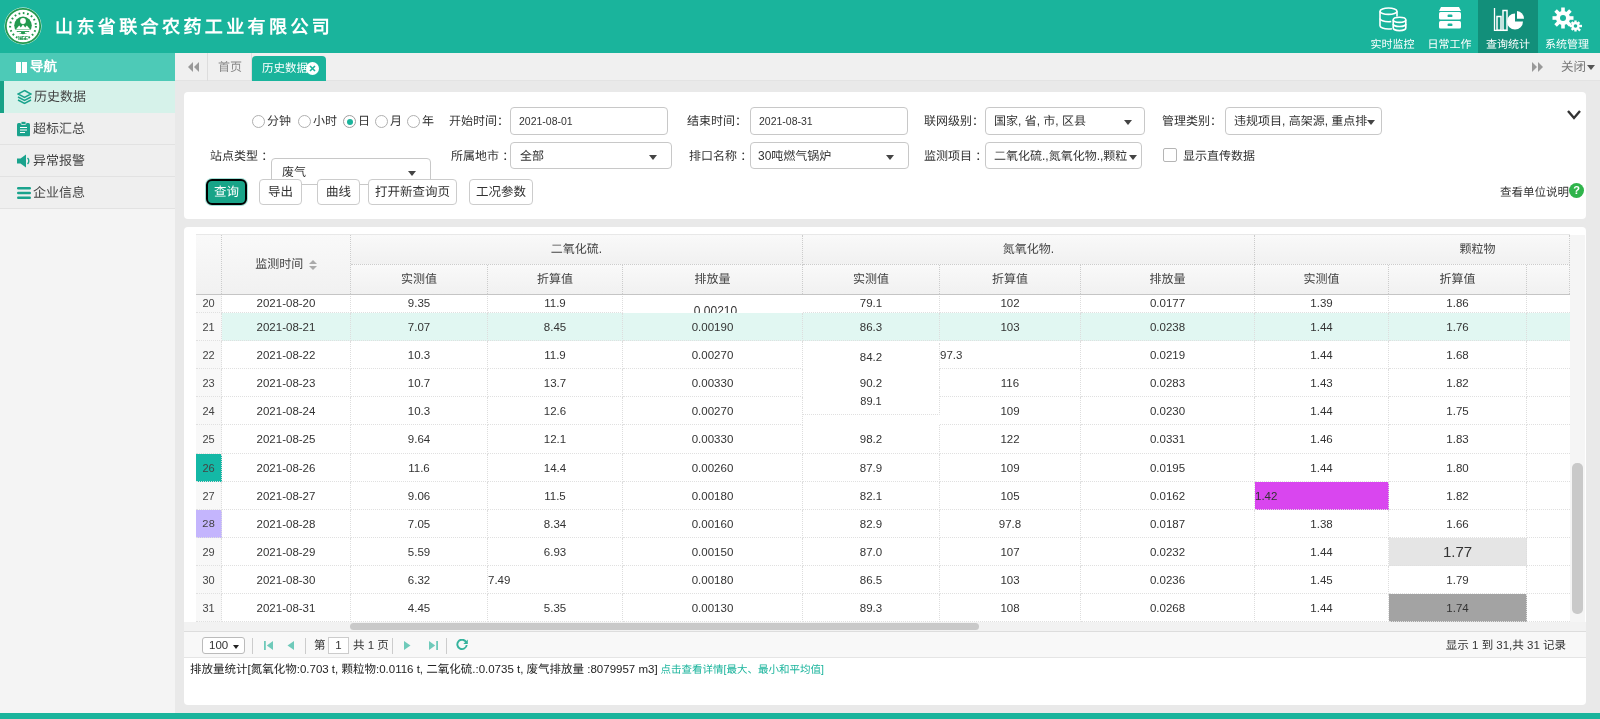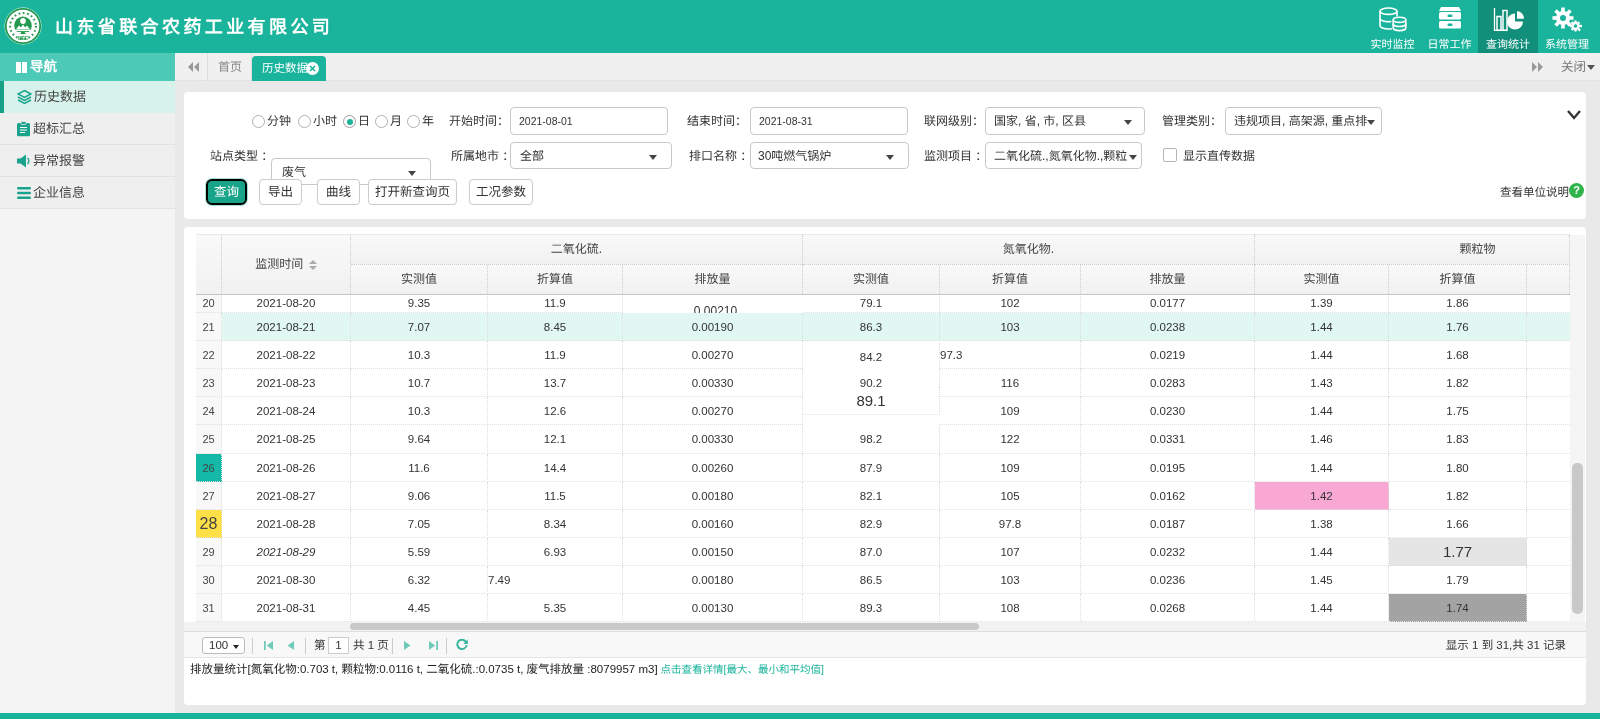--- a/index.html
+++ b/index.html
@@ -294,21 +294,21 @@
         <div style="position: absolute; left: 756px; top: 142.28px; width: 141px; height: 28.09px; line-height: 28.09px; background: rgb(255, 255, 255); border-right: 1px dotted rgb(221, 221, 221); border-bottom: 1px dotted rgb(224, 224, 224); font-size: 11.5px; color: rgb(51, 51, 51); text-align: center; overflow: hidden;">116</div>
         <div style="position: absolute; left: 897px; top: 142.28px; width: 174px; height: 28.09px; line-height: 28.09px; background: rgb(255, 255, 255); border-right: 1px dotted rgb(221, 221, 221); border-bottom: 1px dotted rgb(224, 224, 224); font-size: 11.5px; color: rgb(51, 51, 51); text-align: center; overflow: hidden;">0.0283</div>
         <div style="position: absolute; left: 1071px; top: 142.28px; width: 134px; height: 28.09px; line-height: 28.09px; background: rgb(255, 255, 255); border-right: 1px dotted rgb(221, 221, 221); border-bottom: 1px dotted rgb(224, 224, 224); font-size: 11.5px; color: rgb(51, 51, 51); text-align: center; overflow: hidden;">1.43</div>
         <div style="position: absolute; left: 1205px; top: 142.28px; width: 138px; height: 28.09px; line-height: 28.09px; background: rgb(255, 255, 255); border-right: 1px dotted rgb(221, 221, 221); border-bottom: 1px dotted rgb(224, 224, 224); font-size: 11.5px; color: rgb(51, 51, 51); text-align: center; overflow: hidden;">1.82</div>
         <div style="position: absolute; left: 1343px; top: 142.28px; width: 43px; height: 28.09px; background: rgb(255, 255, 255); border-bottom: 1px dotted rgb(224, 224, 224);"></div>
         <div style="position: absolute; left: 12px; top: 170.37px; width: 26px; height: 28.09px; line-height: 28.09px; background: rgb(248, 248, 248); border-right: 1px dotted rgb(221, 221, 221); border-bottom: 1px dotted rgb(224, 224, 224); font-size: 11px; color: rgb(68, 68, 68); text-align: center;">24</div>
         <div style="position: absolute; left: 38px; top: 170.37px; width: 129px; height: 28.09px; line-height: 28.09px; background: rgb(255, 255, 255); border-right: 1px dotted rgb(221, 221, 221); border-bottom: 1px dotted rgb(224, 224, 224); font-size: 11.5px; color: rgb(51, 51, 51); text-align: center; overflow: hidden;">2021-08-24</div>
         <div style="position: absolute; left: 167px; top: 170.37px; width: 137px; height: 28.09px; line-height: 28.09px; background: rgb(255, 255, 255); border-right: 1px dotted rgb(221, 221, 221); border-bottom: 1px dotted rgb(224, 224, 224); font-size: 11.5px; color: rgb(51, 51, 51); text-align: center; overflow: hidden;">10.3</div>
         <div style="position: absolute; left: 304px; top: 170.37px; width: 135px; height: 28.09px; line-height: 28.09px; background: rgb(255, 255, 255); border-right: 1px dotted rgb(221, 221, 221); border-bottom: 1px dotted rgb(224, 224, 224); font-size: 11.5px; color: rgb(51, 51, 51); text-align: center; overflow: hidden;">12.6</div>
         <div style="position: absolute; left: 439px; top: 170.37px; width: 180px; height: 28.09px; line-height: 28.09px; background: rgb(255, 255, 255); border-right: 1px dotted rgb(221, 221, 221); border-bottom: 1px dotted rgb(224, 224, 224); font-size: 11.5px; color: rgb(51, 51, 51); text-align: center; overflow: hidden;">0.00270</div>
-        <div style="position: absolute; left: 619px; top: 160px; width: 137px; height: 28.09px; line-height: 28.09px; background: rgb(255, 255, 255); border-right: 1px dotted rgb(221, 221, 221); border-bottom: 1px dotted rgb(224, 224, 224); font-size: 15px; color: rgb(51, 51, 51); text-align: center; overflow: hidden;">89.1</div>
+        <div style="position: absolute; left: 619px; top: 160px; width: 137px; height: 28.09px; line-height: 28.09px; background: rgb(255, 255, 255); border-right: 1px dotted rgb(221, 221, 221); border-bottom: 1px dotted rgb(224, 224, 224); font-size: 11px; color: rgb(51, 51, 51); text-align: center; overflow: hidden;">89.1</div>
         <div style="position: absolute; left: 756px; top: 170.37px; width: 141px; height: 28.09px; line-height: 28.09px; background: rgb(255, 255, 255); border-right: 1px dotted rgb(221, 221, 221); border-bottom: 1px dotted rgb(224, 224, 224); font-size: 11.5px; color: rgb(51, 51, 51); text-align: center; overflow: hidden;">109</div>
         <div style="position: absolute; left: 897px; top: 170.37px; width: 174px; height: 28.09px; line-height: 28.09px; background: rgb(255, 255, 255); border-right: 1px dotted rgb(221, 221, 221); border-bottom: 1px dotted rgb(224, 224, 224); font-size: 11.5px; color: rgb(51, 51, 51); text-align: center; overflow: hidden;">0.0230</div>
         <div style="position: absolute; left: 1071px; top: 170.37px; width: 134px; height: 28.09px; line-height: 28.09px; background: rgb(255, 255, 255); border-right: 1px dotted rgb(221, 221, 221); border-bottom: 1px dotted rgb(224, 224, 224); font-size: 11.5px; color: rgb(51, 51, 51); text-align: center; overflow: hidden;">1.44</div>
         <div style="position: absolute; left: 1205px; top: 170.37px; width: 138px; height: 28.09px; line-height: 28.09px; background: rgb(255, 255, 255); border-right: 1px dotted rgb(221, 221, 221); border-bottom: 1px dotted rgb(224, 224, 224); font-size: 11.5px; color: rgb(51, 51, 51); text-align: center; overflow: hidden;">1.75</div>
         <div style="position: absolute; left: 1343px; top: 170.37px; width: 43px; height: 28.09px; background: rgb(255, 255, 255); border-bottom: 1px dotted rgb(224, 224, 224);"></div>
         <div style="position: absolute; left: 12px; top: 198.46px; width: 26px; height: 28.09px; line-height: 28.09px; background: rgb(248, 248, 248); border-right: 1px dotted rgb(221, 221, 221); border-bottom: 1px dotted rgb(224, 224, 224); font-size: 11px; color: rgb(68, 68, 68); text-align: center;">25</div>
         <div style="position: absolute; left: 38px; top: 198.46px; width: 129px; height: 28.09px; line-height: 28.09px; background: rgb(255, 255, 255); border-right: 1px dotted rgb(221, 221, 221); border-bottom: 1px dotted rgb(224, 224, 224); font-size: 11.5px; color: rgb(51, 51, 51); text-align: center; overflow: hidden;">2021-08-25</div>
         <div style="position: absolute; left: 167px; top: 198.46px; width: 137px; height: 28.09px; line-height: 28.09px; background: rgb(255, 255, 255); border-right: 1px dotted rgb(221, 221, 221); border-bottom: 1px dotted rgb(224, 224, 224); font-size: 11.5px; color: rgb(51, 51, 51); text-align: center; overflow: hidden;">9.64</div>
         <div style="position: absolute; left: 304px; top: 198.46px; width: 135px; height: 28.09px; line-height: 28.09px; background: rgb(255, 255, 255); border-right: 1px dotted rgb(221, 221, 221); border-bottom: 1px dotted rgb(224, 224, 224); font-size: 11.5px; color: rgb(51, 51, 51); text-align: center; overflow: hidden;">12.1</div>
         <div style="position: absolute; left: 439px; top: 198.46px; width: 180px; height: 28.09px; line-height: 28.09px; background: rgb(255, 255, 255); border-right: 1px dotted rgb(221, 221, 221); border-bottom: 1px dotted rgb(224, 224, 224); font-size: 11.5px; color: rgb(51, 51, 51); text-align: center; overflow: hidden;">0.00330</div>
@@ -330,36 +330,36 @@
         <div style="position: absolute; left: 1205px; top: 226.55px; width: 138px; height: 28.09px; line-height: 28.09px; background: rgb(255, 255, 255); border-right: 1px dotted rgb(221, 221, 221); border-bottom: 1px dotted rgb(224, 224, 224); font-size: 11.5px; color: rgb(51, 51, 51); text-align: center; overflow: hidden;">1.80</div>
         <div style="position: absolute; left: 1343px; top: 226.55px; width: 43px; height: 28.09px; background: rgb(255, 255, 255); border-bottom: 1px dotted rgb(224, 224, 224);"></div>
         <div style="position: absolute; left: 12px; top: 254.64px; width: 26px; height: 28.09px; line-height: 28.09px; background: rgb(248, 248, 248); border-right: 1px dotted rgb(221, 221, 221); border-bottom: 1px dotted rgb(224, 224, 224); font-size: 11px; color: rgb(68, 68, 68); text-align: center;">27</div>
         <div style="position: absolute; left: 38px; top: 254.64px; width: 129px; height: 28.09px; line-height: 28.09px; background: rgb(255, 255, 255); border-right: 1px dotted rgb(221, 221, 221); border-bottom: 1px dotted rgb(224, 224, 224); font-size: 11.5px; color: rgb(51, 51, 51); text-align: center; overflow: hidden;">2021-08-27</div>
         <div style="position: absolute; left: 167px; top: 254.64px; width: 137px; height: 28.09px; line-height: 28.09px; background: rgb(255, 255, 255); border-right: 1px dotted rgb(221, 221, 221); border-bottom: 1px dotted rgb(224, 224, 224); font-size: 11.5px; color: rgb(51, 51, 51); text-align: center; overflow: hidden;">9.06</div>
         <div style="position: absolute; left: 304px; top: 254.64px; width: 135px; height: 28.09px; line-height: 28.09px; background: rgb(255, 255, 255); border-right: 1px dotted rgb(221, 221, 221); border-bottom: 1px dotted rgb(224, 224, 224); font-size: 11.5px; color: rgb(51, 51, 51); text-align: center; overflow: hidden;">11.5</div>
         <div style="position: absolute; left: 439px; top: 254.64px; width: 180px; height: 28.09px; line-height: 28.09px; background: rgb(255, 255, 255); border-right: 1px dotted rgb(221, 221, 221); border-bottom: 1px dotted rgb(224, 224, 224); font-size: 11.5px; color: rgb(51, 51, 51); text-align: center; overflow: hidden;">0.00180</div>
         <div style="position: absolute; left: 619px; top: 254.64px; width: 137px; height: 28.09px; line-height: 28.09px; background: rgb(255, 255, 255); border-right: 1px dotted rgb(221, 221, 221); border-bottom: 1px dotted rgb(224, 224, 224); font-size: 11.5px; color: rgb(51, 51, 51); text-align: center; overflow: hidden;">82.1</div>
         <div style="position: absolute; left: 756px; top: 254.64px; width: 141px; height: 28.09px; line-height: 28.09px; background: rgb(255, 255, 255); border-right: 1px dotted rgb(221, 221, 221); border-bottom: 1px dotted rgb(224, 224, 224); font-size: 11.5px; color: rgb(51, 51, 51); text-align: center; overflow: hidden;">105</div>
         <div style="position: absolute; left: 897px; top: 254.64px; width: 174px; height: 28.09px; line-height: 28.09px; background: rgb(255, 255, 255); border-right: 1px dotted rgb(221, 221, 221); border-bottom: 1px dotted rgb(224, 224, 224); font-size: 11.5px; color: rgb(51, 51, 51); text-align: center; overflow: hidden;">0.0162</div>
-        <div style="position: absolute; left: 1071px; top: 254.64px; width: 134px; height: 28.09px; line-height: 28.09px; background: #f9a8d4; border-right: 1px dotted rgb(221, 221, 221); border-bottom: 1px dotted rgb(224, 224, 224); font-size: 11.5px; color: rgb(51, 51, 51); text-align: center; overflow: hidden;">1.42</div>
+        <div style="position: absolute; left: 1071px; top: 254.64px; width: 134px; height: 28.09px; line-height: 28.09px; background: #d946ef; border-right: 1px dotted rgb(221, 221, 221); border-bottom: 1px dotted rgb(224, 224, 224); font-size: 11.5px; color: rgb(51, 51, 51); overflow: hidden;">1.42</div>
         <div style="position: absolute; left: 1205px; top: 254.64px; width: 138px; height: 28.09px; line-height: 28.09px; background: rgb(255, 255, 255); border-right: 1px dotted rgb(221, 221, 221); border-bottom: 1px dotted rgb(224, 224, 224); font-size: 11.5px; color: rgb(51, 51, 51); text-align: center; overflow: hidden;">1.82</div>
         <div style="position: absolute; left: 1343px; top: 254.64px; width: 43px; height: 28.09px; background: rgb(255, 255, 255); border-bottom: 1px dotted rgb(224, 224, 224);"></div>
-        <div style="position: absolute; left: 12px; top: 282.73px; width: 26px; height: 28.09px; line-height: 28.09px; background: #fde047; border-right: 1px dotted rgb(221, 221, 221); border-bottom: 1px dotted rgb(224, 224, 224); font-size: 16px; color: rgb(68, 68, 68); text-align: center;">28</div>
+        <div style="position: absolute; left: 12px; top: 282.73px; width: 26px; height: 28.09px; line-height: 28.09px; background: #c4b5fd; border-right: 1px dotted rgb(221, 221, 221); border-bottom: 1px dotted rgb(224, 224, 224); font-size: 11px; color: rgb(68, 68, 68); text-align: center; font-family: Liberation Mono, monospace;">28</div>
         <div style="position: absolute; left: 38px; top: 282.73px; width: 129px; height: 28.09px; line-height: 28.09px; background: rgb(255, 255, 255); border-right: 1px dotted rgb(221, 221, 221); border-bottom: 1px dotted rgb(224, 224, 224); font-size: 11.5px; color: rgb(51, 51, 51); text-align: center; overflow: hidden;">2021-08-28</div>
         <div style="position: absolute; left: 167px; top: 282.73px; width: 137px; height: 28.09px; line-height: 28.09px; background: rgb(255, 255, 255); border-right: 1px dotted rgb(221, 221, 221); border-bottom: 1px dotted rgb(224, 224, 224); font-size: 11.5px; color: rgb(51, 51, 51); text-align: center; overflow: hidden;">7.05</div>
         <div style="position: absolute; left: 304px; top: 282.73px; width: 135px; height: 28.09px; line-height: 28.09px; background: rgb(255, 255, 255); border-right: 1px dotted rgb(221, 221, 221); border-bottom: 1px dotted rgb(224, 224, 224); font-size: 11.5px; color: rgb(51, 51, 51); text-align: center; overflow: hidden;">8.34</div>
         <div style="position: absolute; left: 439px; top: 282.73px; width: 180px; height: 28.09px; line-height: 28.09px; background: rgb(255, 255, 255); border-right: 1px dotted rgb(221, 221, 221); border-bottom: 1px dotted rgb(224, 224, 224); font-size: 11.5px; color: rgb(51, 51, 51); text-align: center; overflow: hidden;">0.00160</div>
         <div style="position: absolute; left: 619px; top: 282.73px; width: 137px; height: 28.09px; line-height: 28.09px; background: rgb(255, 255, 255); border-right: 1px dotted rgb(221, 221, 221); border-bottom: 1px dotted rgb(224, 224, 224); font-size: 11.5px; color: rgb(51, 51, 51); text-align: center; overflow: hidden;">82.9</div>
         <div style="position: absolute; left: 756px; top: 282.73px; width: 141px; height: 28.09px; line-height: 28.09px; background: rgb(255, 255, 255); border-right: 1px dotted rgb(221, 221, 221); border-bottom: 1px dotted rgb(224, 224, 224); font-size: 11.5px; color: rgb(51, 51, 51); text-align: center; overflow: hidden;">97.8</div>
         <div style="position: absolute; left: 897px; top: 282.73px; width: 174px; height: 28.09px; line-height: 28.09px; background: rgb(255, 255, 255); border-right: 1px dotted rgb(221, 221, 221); border-bottom: 1px dotted rgb(224, 224, 224); font-size: 11.5px; color: rgb(51, 51, 51); text-align: center; overflow: hidden;">0.0187</div>
         <div style="position: absolute; left: 1071px; top: 282.73px; width: 134px; height: 28.09px; line-height: 28.09px; background: rgb(255, 255, 255); border-right: 1px dotted rgb(221, 221, 221); border-bottom: 1px dotted rgb(224, 224, 224); font-size: 11.5px; color: rgb(51, 51, 51); text-align: center; overflow: hidden;">1.38</div>
         <div style="position: absolute; left: 1205px; top: 282.73px; width: 138px; height: 28.09px; line-height: 28.09px; background: rgb(255, 255, 255); border-right: 1px dotted rgb(221, 221, 221); border-bottom: 1px dotted rgb(224, 224, 224); font-size: 11.5px; color: rgb(51, 51, 51); text-align: center; overflow: hidden;">1.66</div>
         <div style="position: absolute; left: 1343px; top: 282.73px; width: 43px; height: 28.09px; background: rgb(255, 255, 255); border-bottom: 1px dotted rgb(224, 224, 224);"></div>
         <div style="position: absolute; left: 12px; top: 310.82px; width: 26px; height: 28.09px; line-height: 28.09px; background: rgb(248, 248, 248); border-right: 1px dotted rgb(221, 221, 221); border-bottom: 1px dotted rgb(224, 224, 224); font-size: 11px; color: rgb(68, 68, 68); text-align: center;">29</div>
-        <div style="position: absolute; left: 38px; top: 310.82px; width: 129px; height: 28.09px; line-height: 28.09px; background: rgb(255, 255, 255); border-right: 1px dotted rgb(221, 221, 221); border-bottom: 1px dotted rgb(224, 224, 224); font-size: 11.5px; color: rgb(51, 51, 51); text-align: center; overflow: hidden; font-style: italic;">2021-08-29</div>
+        <div style="position: absolute; left: 38px; top: 310.82px; width: 129px; height: 28.09px; line-height: 28.09px; background: rgb(255, 255, 255); border-right: 1px dotted rgb(221, 221, 221); border-bottom: 1px dotted rgb(224, 224, 224); font-size: 11.5px; color: rgb(51, 51, 51); text-align: center; overflow: hidden;">2021-08-29</div>
         <div style="position: absolute; left: 167px; top: 310.82px; width: 137px; height: 28.09px; line-height: 28.09px; background: rgb(255, 255, 255); border-right: 1px dotted rgb(221, 221, 221); border-bottom: 1px dotted rgb(224, 224, 224); font-size: 11.5px; color: rgb(51, 51, 51); text-align: center; overflow: hidden;">5.59</div>
         <div style="position: absolute; left: 304px; top: 310.82px; width: 135px; height: 28.09px; line-height: 28.09px; background: rgb(255, 255, 255); border-right: 1px dotted rgb(221, 221, 221); border-bottom: 1px dotted rgb(224, 224, 224); font-size: 11.5px; color: rgb(51, 51, 51); text-align: center; overflow: hidden;">6.93</div>
         <div style="position: absolute; left: 439px; top: 310.82px; width: 180px; height: 28.09px; line-height: 28.09px; background: rgb(255, 255, 255); border-right: 1px dotted rgb(221, 221, 221); border-bottom: 1px dotted rgb(224, 224, 224); font-size: 11.5px; color: rgb(51, 51, 51); text-align: center; overflow: hidden;">0.00150</div>
         <div style="position: absolute; left: 619px; top: 310.82px; width: 137px; height: 28.09px; line-height: 28.09px; background: rgb(255, 255, 255); border-right: 1px dotted rgb(221, 221, 221); border-bottom: 1px dotted rgb(224, 224, 224); font-size: 11.5px; color: rgb(51, 51, 51); text-align: center; overflow: hidden;">87.0</div>
         <div style="position: absolute; left: 756px; top: 310.82px; width: 141px; height: 28.09px; line-height: 28.09px; background: rgb(255, 255, 255); border-right: 1px dotted rgb(221, 221, 221); border-bottom: 1px dotted rgb(224, 224, 224); font-size: 11.5px; color: rgb(51, 51, 51); text-align: center; overflow: hidden;">107</div>
         <div style="position: absolute; left: 897px; top: 310.82px; width: 174px; height: 28.09px; line-height: 28.09px; background: rgb(255, 255, 255); border-right: 1px dotted rgb(221, 221, 221); border-bottom: 1px dotted rgb(224, 224, 224); font-size: 11.5px; color: rgb(51, 51, 51); text-align: center; overflow: hidden;">0.0232</div>
         <div style="position: absolute; left: 1071px; top: 310.82px; width: 134px; height: 28.09px; line-height: 28.09px; background: rgb(255, 255, 255); border-right: 1px dotted rgb(221, 221, 221); border-bottom: 1px dotted rgb(224, 224, 224); font-size: 11.5px; color: rgb(51, 51, 51); text-align: center; overflow: hidden;">1.44</div>
         <div style="position: absolute; left: 1205px; top: 310.82px; width: 138px; height: 28.09px; line-height: 28.09px; background: #e5e5e5; border-right: 1px dotted rgb(221, 221, 221); border-bottom: 1px dotted rgb(224, 224, 224); font-size: 15px; color: rgb(51, 51, 51); text-align: center; overflow: hidden;">1.77</div>
         <div style="position: absolute; left: 1343px; top: 310.82px; width: 43px; height: 28.09px; background: rgb(255, 255, 255); border-bottom: 1px dotted rgb(224, 224, 224);"></div>
         <div style="position: absolute; left: 12px; top: 338.91px; width: 26px; height: 28.09px; line-height: 28.09px; background: rgb(248, 248, 248); border-right: 1px dotted rgb(221, 221, 221); border-bottom: 1px dotted rgb(224, 224, 224); font-size: 11px; color: rgb(68, 68, 68); text-align: center;">30</div>

